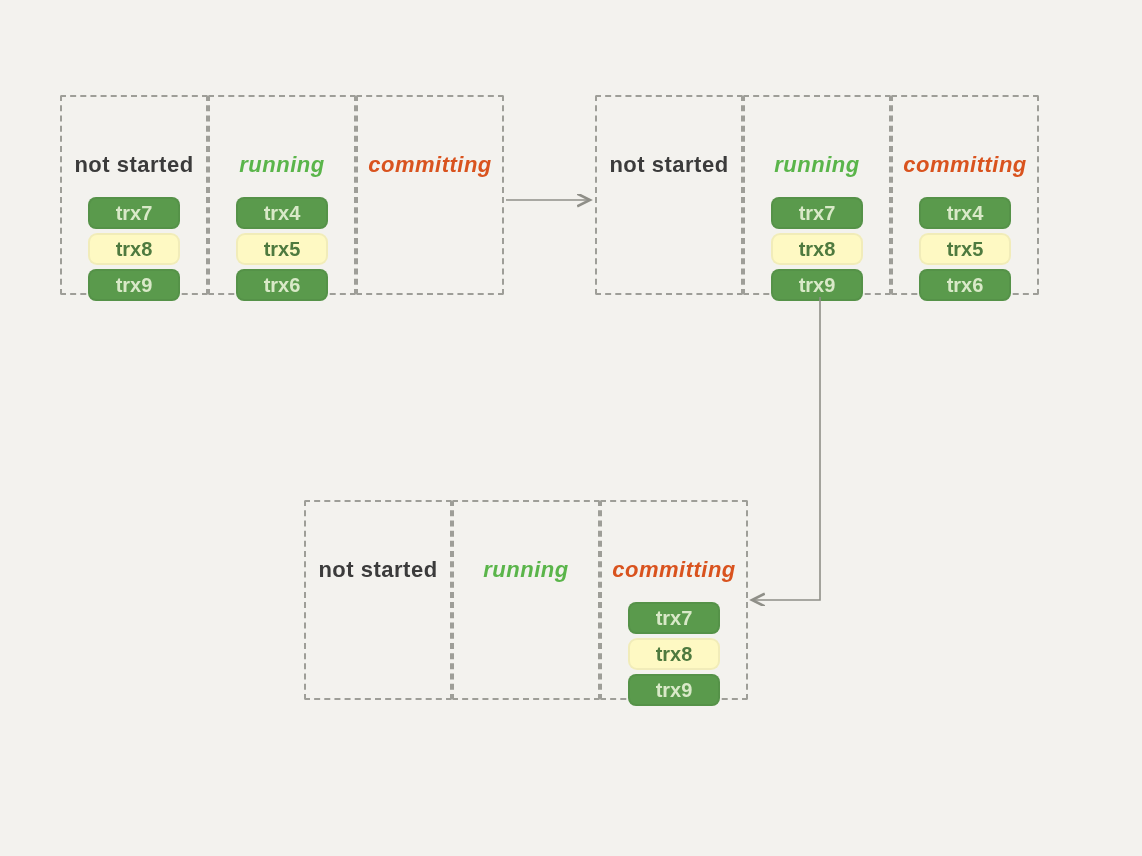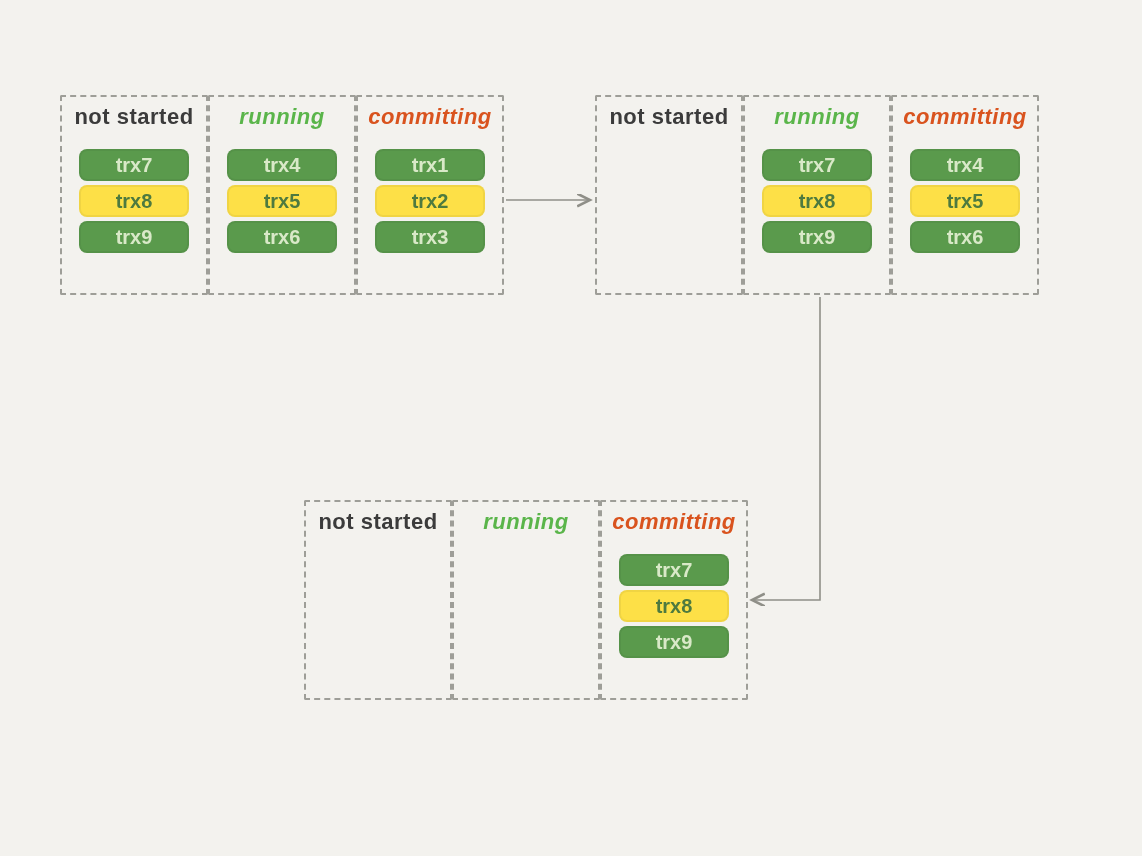--- a/index.html
+++ b/index.html
@@ -21,43 +21,44 @@
     box-sizing: border-box;
     padding: 6px 6px 8px 6px;
   }
   .col-title {
     font-size: 22px;
     font-weight: bold;
     text-align: center;
     height: 32px;
     line-height: 28px;
     letter-spacing: 0.5px;
+    margin-top: 48px;
   }
   .col-title.not-started { color: #3b3b3b; }
   .col-title.running     { color: #5ab54a; font-style: italic; }
   .col-title.committing  { color: #d9531e; font-style: italic; }
   .pill-stack {
     margin-top: 14px;
     display: flex;
     flex-direction: column;
     gap: 4px;
     align-items: center;
   }
   .pill {
-    width: 110px;
+    width: 92px;
     height: 32px;
     border-radius: 8px;
     text-align: center;
     line-height: 32px;
     font-size: 20px;
     font-weight: bold;
     box-shadow: inset 0 0 0 2px rgba(0,0,0,0.05);
   }
   .pill.dark  { background: #5a9a4c; color: #d9e9c8; }
-  .pill.light { background: #fde047; color: #4e7a3f; }
+  .pill.light { background: #fef9c3; color: #4e7a3f; border-radius: 9px; }
   svg.arrows {
     position: absolute;
     left: 0;
     top: 0;
     width: 1142px;
     height: 856px;
     pointer-events: none;
   }
 </style>
 </head>
@@ -75,25 +76,20 @@
   <div class="column" style="left:148px; top:0; width:148px; height:200px;">
     <div class="col-title running">running</div>
     <div class="pill-stack">
       <div class="pill dark">trx4</div>
       <div class="pill light">trx5</div>
       <div class="pill dark">trx6</div>
     </div>
   </div>
   <div class="column" style="left:296px; top:0; width:148px; height:200px;">
     <div class="col-title committing">committing</div>
-    <div class="pill-stack">
-      <div class="pill dark">trx1</div>
-      <div class="pill light">trx2</div>
-      <div class="pill dark">trx3</div>
-    </div>
   </div>
 </div>
 
 <div class="stage" style="left:595px; top:95px;">
   <div class="column" style="left:0; top:0; width:148px; height:200px;">
     <div class="col-title not-started">not started</div>
     <div class="pill-stack"></div>
   </div>
   <div class="column" style="left:148px; top:0; width:148px; height:200px;">
     <div class="col-title running">running</div>

